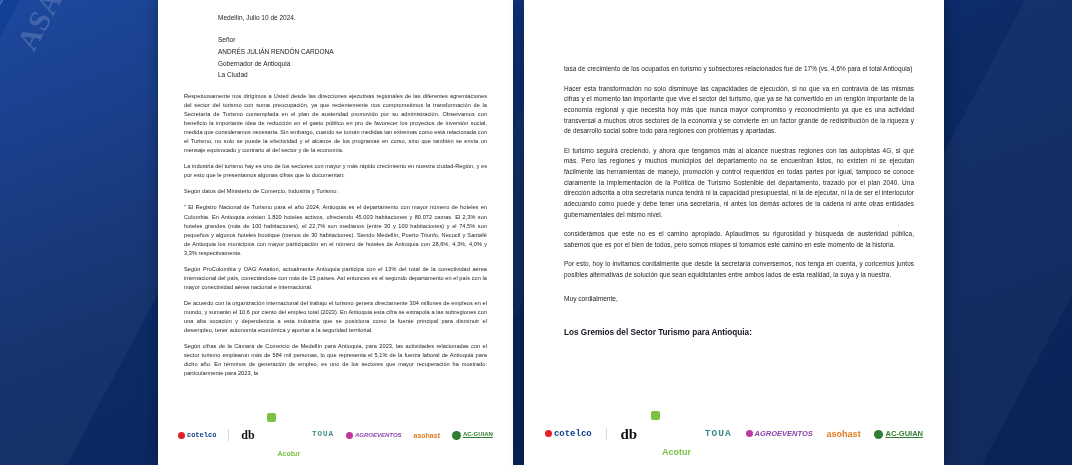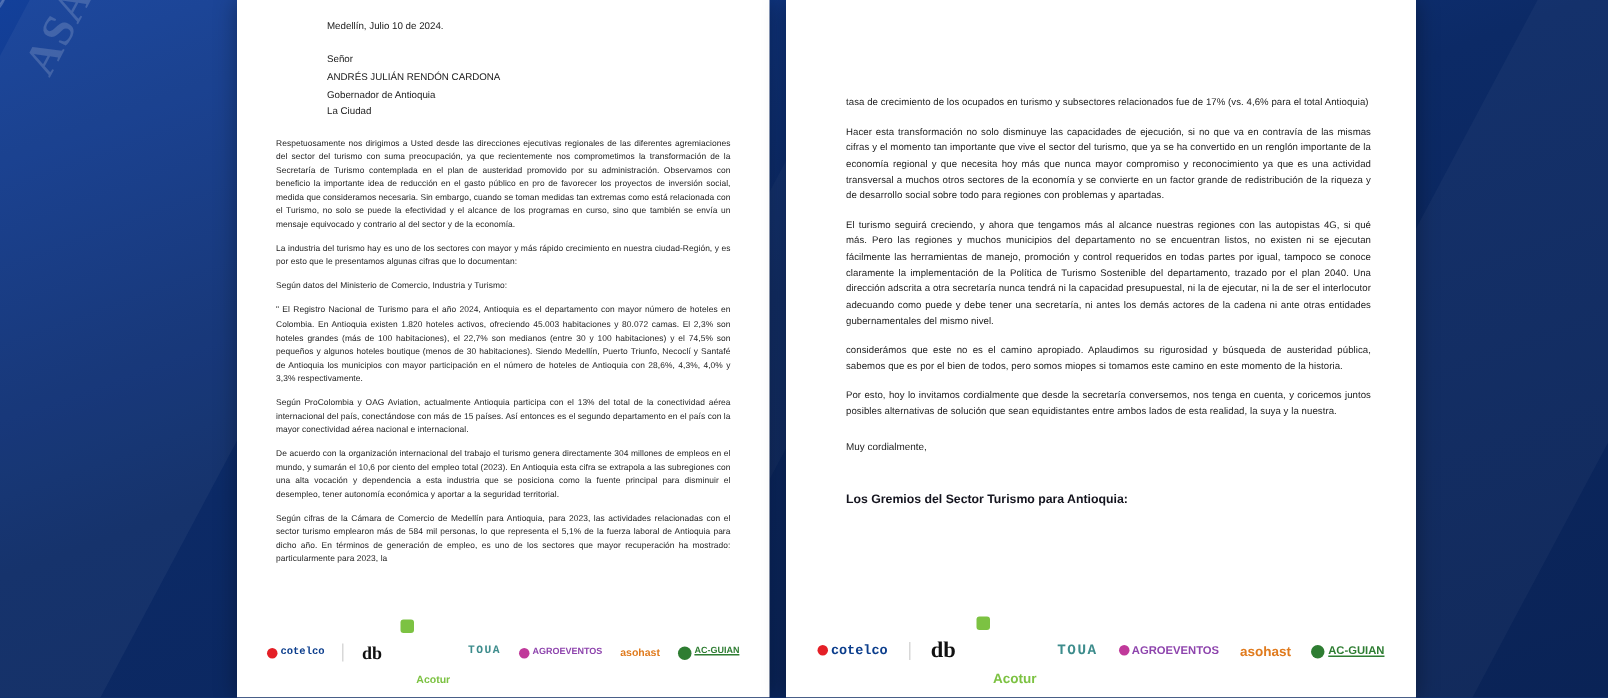--- a/index.html
+++ b/index.html
@@ -97,21 +97,21 @@
   }
   .logo-dot{
     width:7px;height:7px;border-radius:50%;
     display:inline-block;
   }
   .lg-cotelco .txt{color:#0b3d8c;font-size:7px;font-family:Liberation Mono, monospace;}
   .lg-cotelco .dot{background:#e41f26;}
   .lg-db{font-size:12px;color:#111;font-weight:bold;font-family:"Liberation Serif",serif;}
   .lg-acotur .txt{color:#7cc242;font-size:7px;margin-top:37px;}
   .lg-toua .txt{color:#3d8c8c;font-size:7.5px;letter-spacing:1px;font-family:Liberation Mono, monospace;}
-  .lg-agroeventos .txt{color:#8e44ad;font-size:6px;}
+  .lg-agroeventos .txt{color:#8e44ad;font-size:6px;font-style:italic;}
   .lg-agroeventos .dot{background:#c0399a;}
   .lg-asohast .txt{color:#e07b1e;font-size:7px;}
   .lg-acguian .txt{color:#2e7d32;font-size:6px;text-decoration:underline;}
   .logo-sep{width:1px;height:12px;background:#d8d8d8;}
   .logo-badge{
     width:9px;height:9px;border-radius:2px;display:inline-block;
   }
 </style>
 </head>
 <body>

